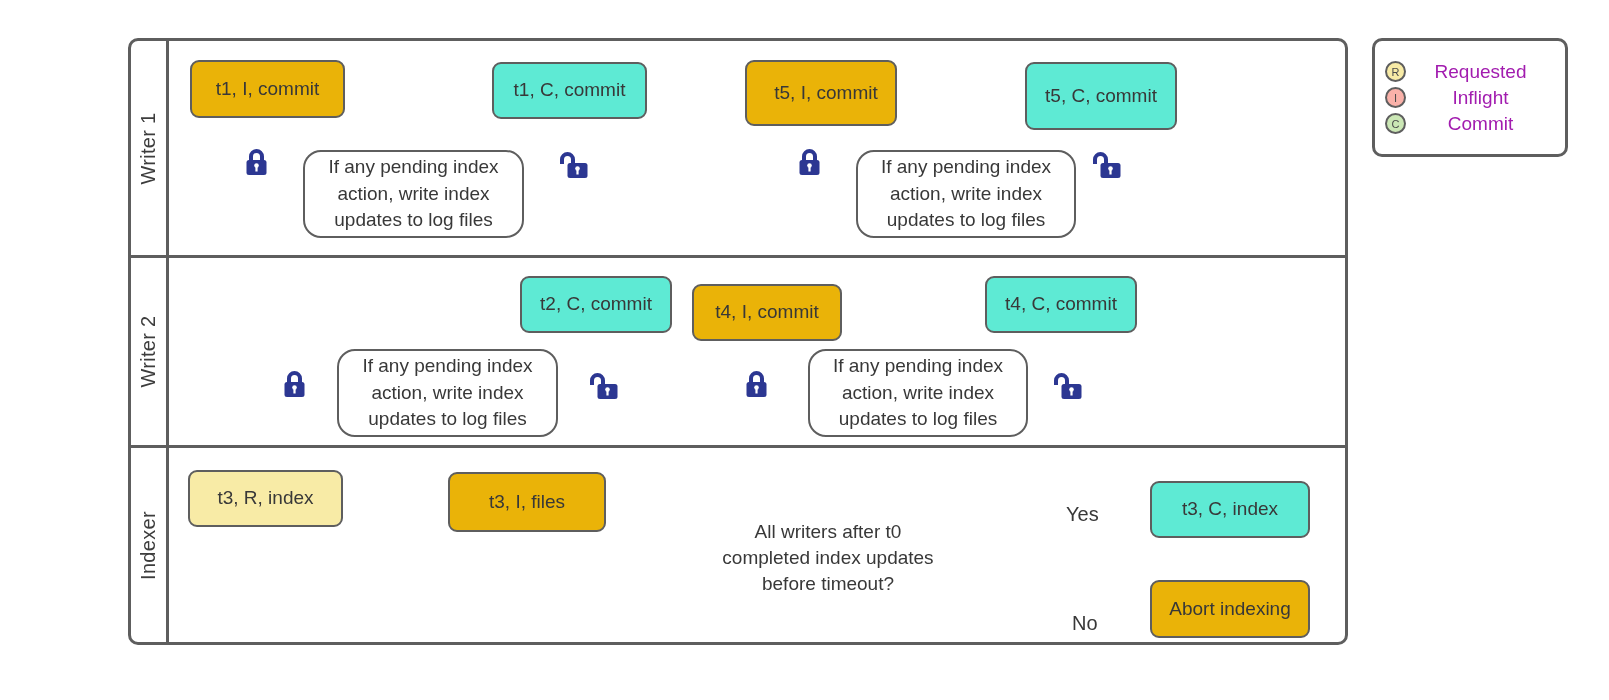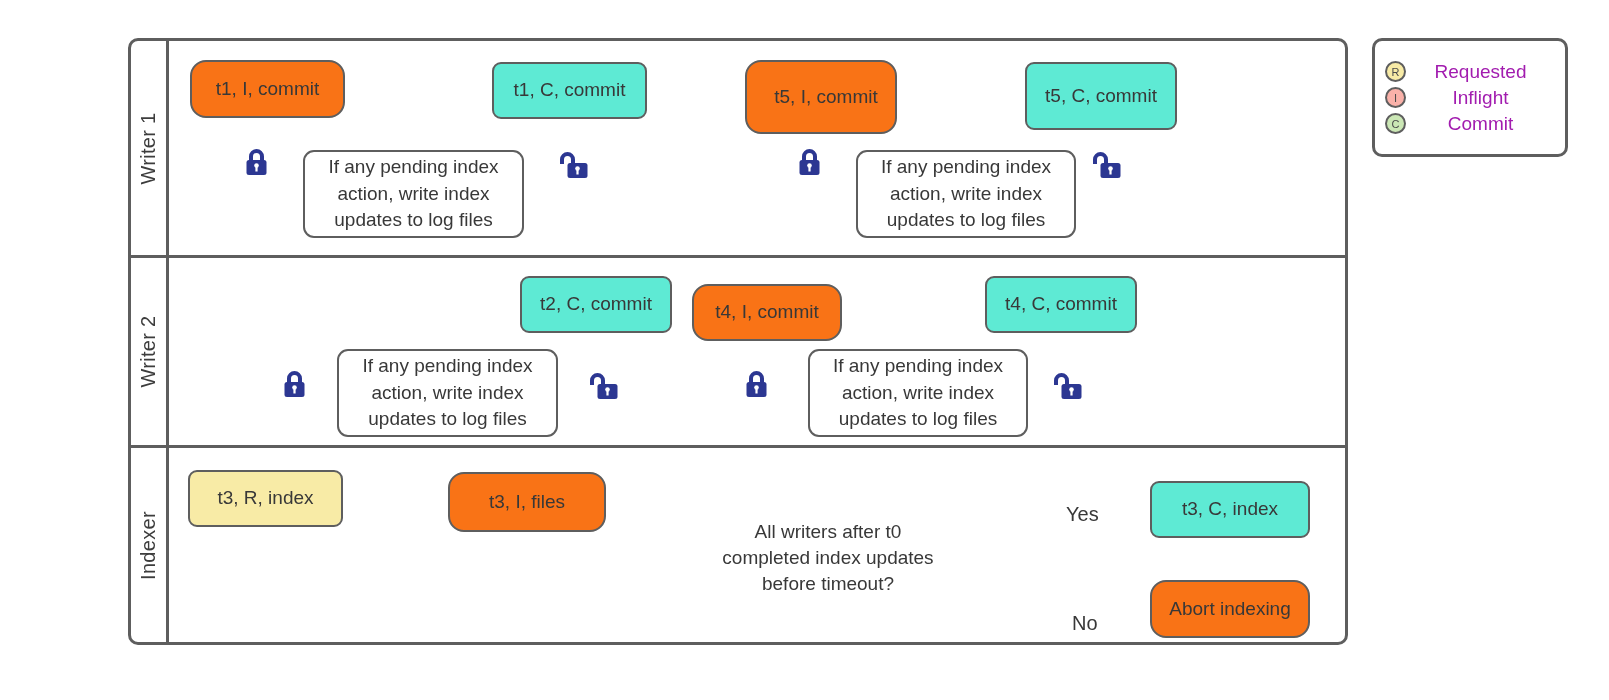--- a/index.html
+++ b/index.html
@@ -17,25 +17,25 @@
     position:absolute;left:128px;width:40px;display:flex;align-items:center;justify-content:center;
   }
   .lane-label span{
     transform:rotate(-90deg);white-space:nowrap;font-size:20px;color:#3d3d3d;letter-spacing:.3px;
   }
   .node{
     position:absolute;box-sizing:border-box;border:2.5px solid #5e5e5e;border-radius:9px;
     display:flex;align-items:center;justify-content:center;text-align:center;
     font-size:19px;line-height:1.3;padding:2px 6px;
   }
-  .pink{background:#f97316;border-radius:16px;}
+  .pink{background:#eab308;}
   .green{background:#5eead4;}
   .yellow{background:#f8eba6;}
   .proc{
-    background:#ffffff;border-radius:11px;font-size:19px;line-height:1.4;padding:4px 12px;
+    background:#ffffff;border-radius:18px;font-size:19px;line-height:1.4;padding:4px 12px;
   }
   .svg-layer{position:absolute;left:0;top:0;pointer-events:none;}
   .diamond-text{
     position:absolute;left:717px;top:519px;width:222px;text-align:center;
     font-size:19px;line-height:1.38;color:#383838;
   }
   .branch-label{position:absolute;font-size:20px;color:#383838;}
   .lock{position:absolute;}
   .legend{
     position:absolute;left:1372px;top:38px;width:196px;height:119px;box-sizing:border-box;
@@ -98,21 +98,21 @@
   <div class="lane-label" style="top:258px;height:187px;">
     <span>Writer 2</span>
   </div>
   <div class="lane-label" style="top:448px;height:195px;">
     <span>Indexer</span>
   </div>
 
   <div class="node pink" style="left:190px;top:60px;width:155px;height:58px;">t1, I, commit</div>
   <div class="node green" style="left:492px;top:62px;width:155px;height:57px;">t1, C, commit</div>
   <div class="node proc" style="left:303px;top:150px;width:221px;height:88px;">If any pending index action, write index updates to log files</div>
-  <div class="node pink" style="left:745px;top:60px;width:152px;height:74px;padding-left:16px;">t5, I, commit</div>
+  <div class="node pink" style="left:745px;top:60px;width:152px;height:66px;padding-left:16px;">t5, I, commit</div>
   <div class="node green" style="left:1025px;top:62px;width:152px;height:68px;">t5, C, commit</div>
   <div class="node proc" style="left:856px;top:150px;width:220px;height:88px;">If any pending index action, write index updates to log files</div>
 
   <div class="node green" style="left:520px;top:276px;width:152px;height:57px;">t2, C, commit</div>
   <div class="node proc" style="left:337px;top:349px;width:221px;height:88px;">If any pending index action, write index updates to log files</div>
   <div class="node pink" style="left:692px;top:284px;width:150px;height:57px;">t4, I, commit</div>
   <div class="node green" style="left:985px;top:276px;width:152px;height:57px;">t4, C, commit</div>
   <div class="node proc" style="left:808px;top:349px;width:220px;height:88px;">If any pending index action, write index updates to log files</div>
 
   <div class="node yellow" style="left:188px;top:470px;width:155px;height:57px;">t3, R, index</div>

